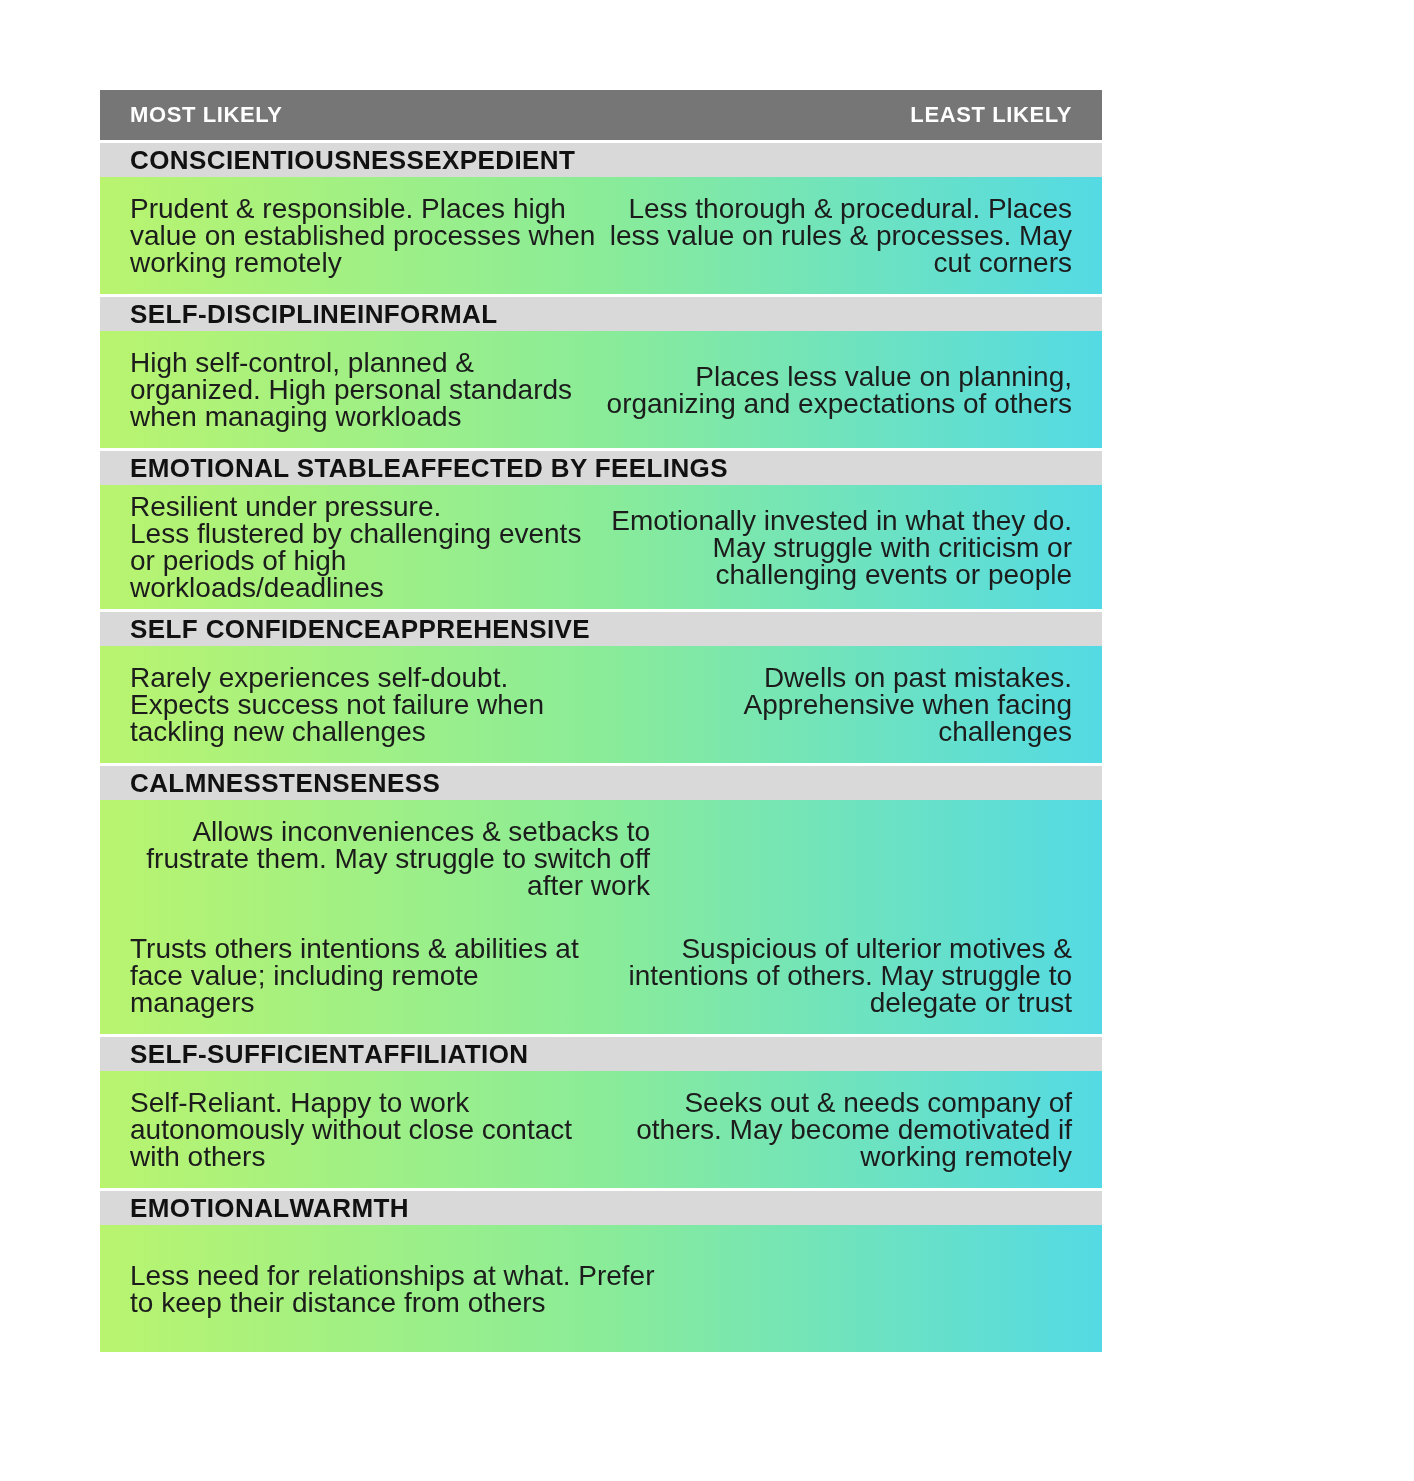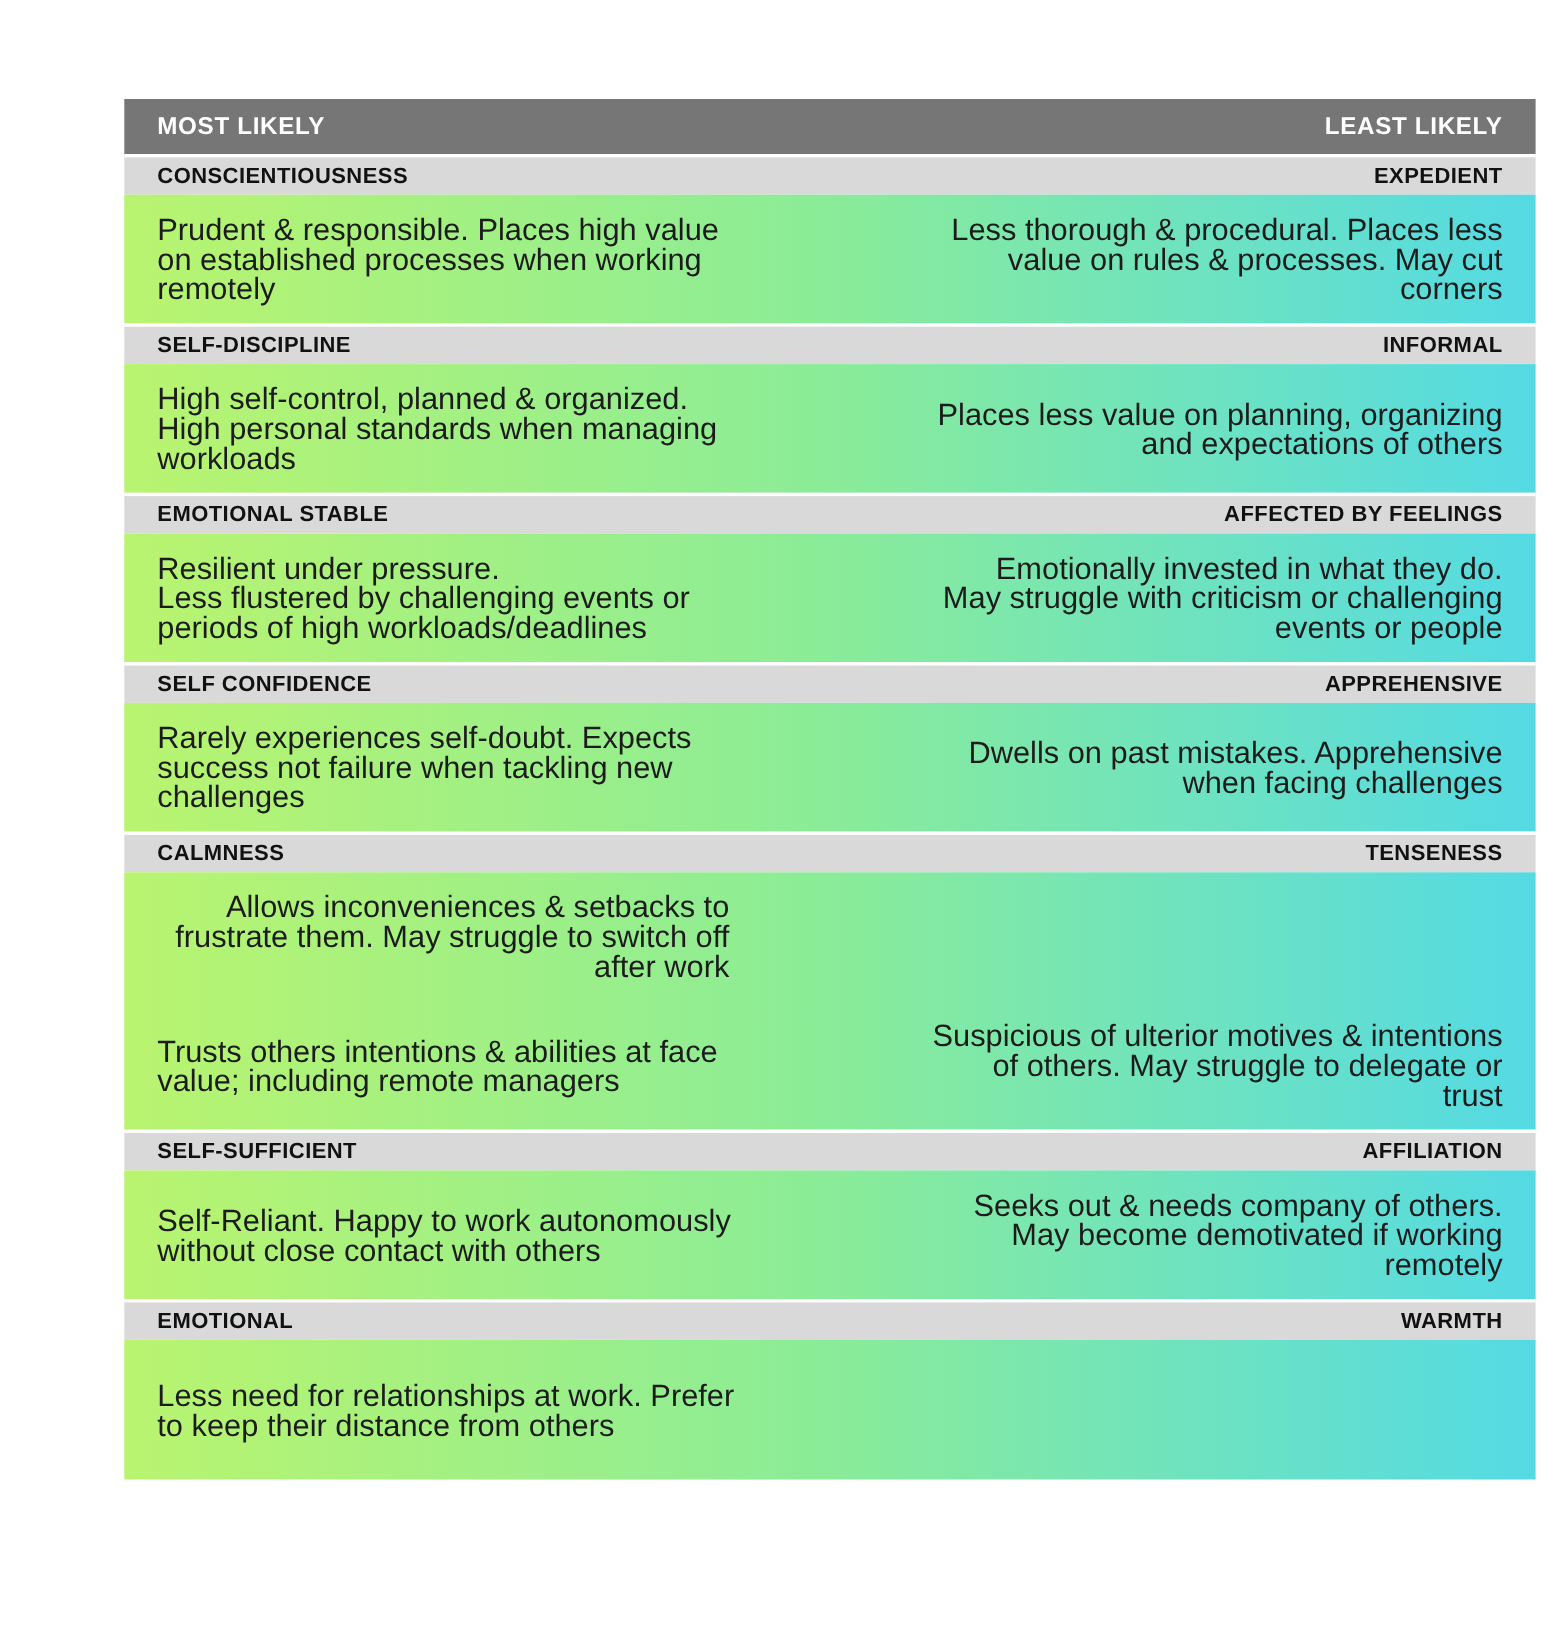--- a/index.html
+++ b/index.html
@@ -17,45 +17,43 @@
   html, body {
     margin: 0; padding: 0;
     width: 1414px; height: 1481px;
     background: var(--page-bg);
     font-family: "Liberation Sans", "DejaVu Sans", sans-serif;
     overflow: hidden;
   }
   .table {
     position: absolute;
     left: 100px; top: 90px;
-    width: 1283px;
-    margin-left: 13px;
+    width: 1002px;
   }
   .header-row {
     height: 50px;
     background: var(--header-bg);
     color: var(--header-text);
     display: flex;
     justify-content: space-between;
     align-items: center;
     padding: 0 30px;
     font-size: 22px;
     font-weight: 700;
     letter-spacing: 0.6px;
   }
   .label-row {
     height: 37px;
     border-top: 3px solid var(--page-bg);
     background: var(--label-bg);
     color: var(--label-text);
     display: flex;
-    justify-content: space-between;
     align-items: center;
     padding: 0 30px;
-    font-size: 20px;
+    font-size: 26px;
     font-weight: 700;
     letter-spacing: 0.4px;
   }
   .content-row {
     min-height: 117px;
     background: linear-gradient(90deg,
       var(--gradient-start) 0%,
       var(--gradient-mid) 50%,
       var(--gradient-end) 100%);
     color: var(--body-text);
@@ -145,16 +143,16 @@
   <div class="content-row">
     <div class="cell-left">Self-Reliant. Happy to work autonomously without close contact with others</div>
     <div class="cell-right">Seeks out &amp; needs company of others. May become demotivated if working remotely</div>
   </div>
 
   <div class="label-row">
     <div>EMOTIONAL</div>
     <div>WARMTH</div>
   </div>
   <div class="content-row tall">
-    <div class="cell-left">Less need for relationships at work. Prefer to keep their distance from others</div>
+    <div class="cell-left">Less need for relationships at what. Prefer to keep their distance from others</div>
   </div>
 
 </div>
 
 </body></html>

